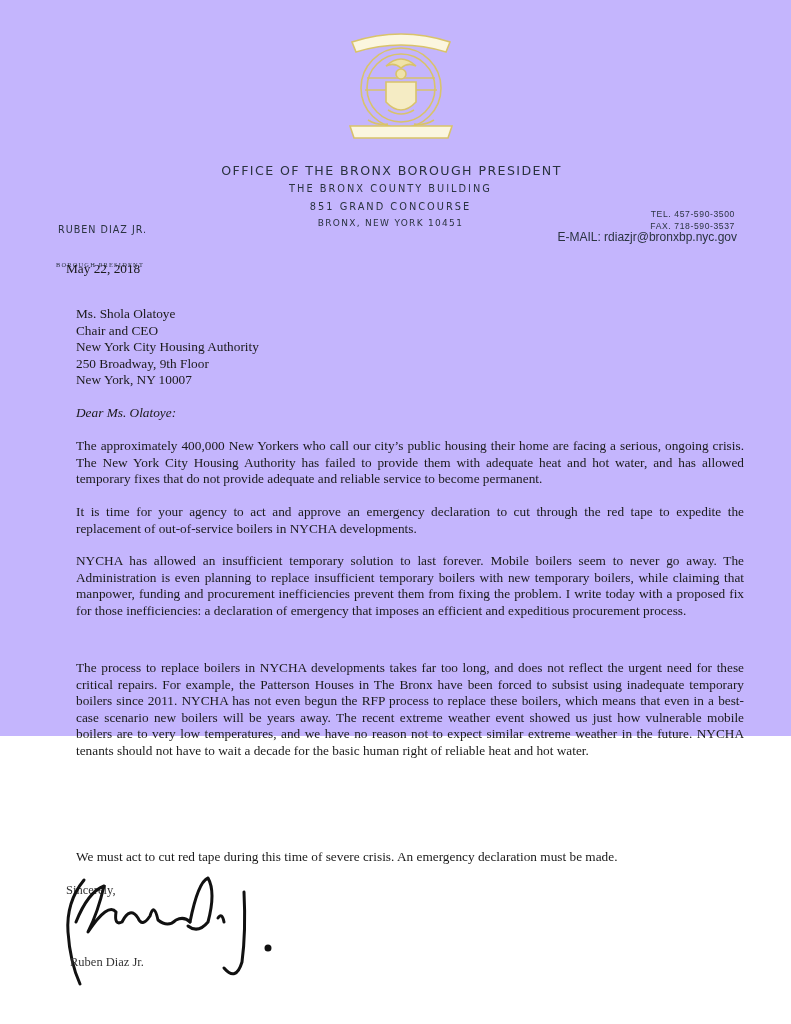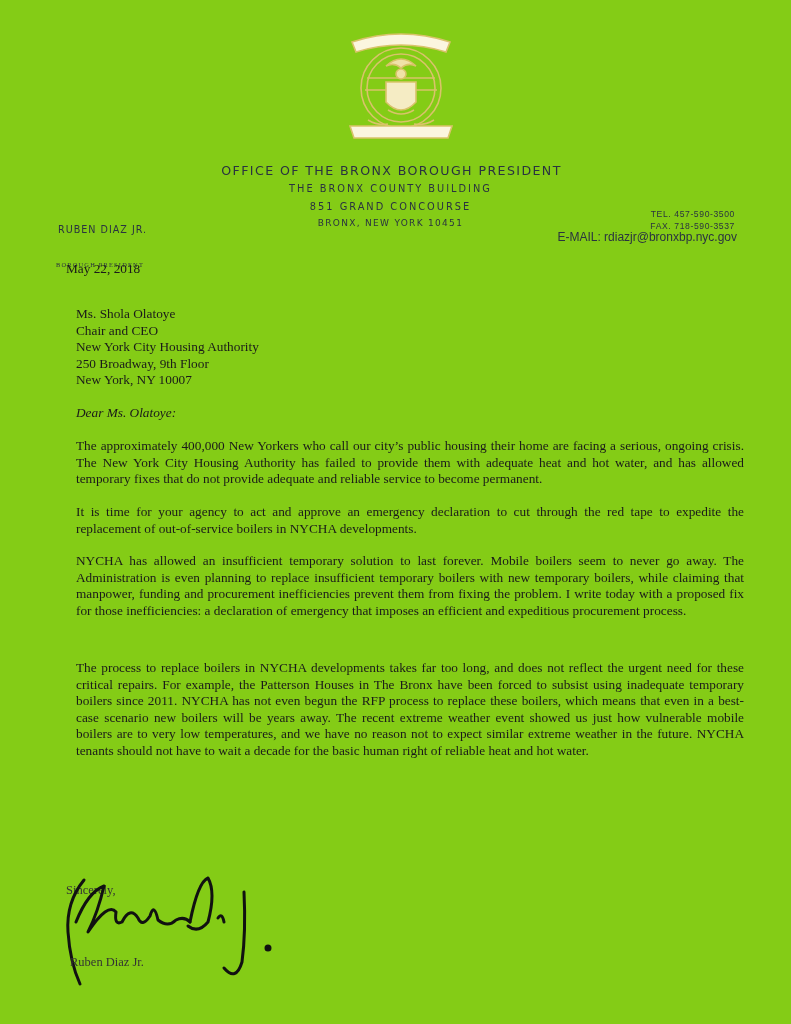--- a/index.html
+++ b/index.html
@@ -1,17 +1,17 @@
 <!DOCTYPE html>
 <html><head>
   <meta charset="utf-8">
   <style>
     html, body { margin: 0; padding: 0; background: #ffffff; }
     body { width: 791px; height: 1024px; position: relative; overflow: hidden; }
-    .page { position: absolute; left: 0; top: 0; width: 791px; height: 1024px; background: #84cc16; }
+    .page { position: absolute; left: 0; top: 0; width: 791px; height: 736px; background: #c4b5fd; }
 
     .seal { position: absolute; left: 338px; top: 22px; width: 126px; height: 122px; }
 
     .hdr { position: absolute; left: 0; width: 791px; text-align: center; color: #2a3340;
            font-family: "DejaVu Sans", sans-serif; letter-spacing: 1.2px; }
     .hdr-office { top: 163px; font-size: 12.6px; left: -4px; letter-spacing: 1.4px; }
     .hdr-l2 { top: 183px; font-size: 9.8px; left: -5px; letter-spacing: 2px; }
     .hdr-l3 { top: 201px; font-size: 9.8px; left: -5px; letter-spacing: 2px; }
     .hdr-l4 { top: 218px; font-size: 9px; left: -5px; letter-spacing: 1.3px; }
 
@@ -86,20 +86,21 @@
     <div>250 Broadway, 9th Floor</div>
     <div>New York, NY 10007</div>
   </div>
 
   <div class="body salutation">Dear Ms. Olatoye:</div>
 
   <div class="body para p1">The approximately 400,000 New Yorkers who call our city’s public housing their home are facing a serious, ongoing crisis. The New York City Housing Authority has failed to provide them with adequate heat and hot water, and has allowed temporary fixes that do not provide adequate and reliable service to become permanent.</div>
   <div class="body para p2">It is time for your agency to act and approve an emergency declaration to cut through the red tape to expedite the replacement of out-of-service boilers in NYCHA developments.</div>
   <div class="body para p3">NYCHA has allowed an insufficient temporary solution to last forever. Mobile boilers seem to never go away. The Administration is even planning to replace insufficient temporary boilers with new temporary boilers, while claiming that manpower, funding and procurement inefficiencies prevent them from fixing the problem. I write today with a proposed fix for those inefficiencies: a declaration of emergency that imposes an efficient and expeditious procurement process.</div>
   <div class="body para p4">The process to replace boilers in NYCHA developments takes far too long, and does not reflect the urgent need for these critical repairs. For example, the Patterson Houses in The Bronx have been forced to subsist using inadequate temporary boilers since 2011. NYCHA has not even begun the RFP process to replace these boilers, which means that even in a best-case scenario new boilers will be years away. The recent extreme weather event showed us just how vulnerable mobile boilers are to very low temperatures, and we have no reason not to expect similar extreme weather in the future. NYCHA tenants should not have to wait a decade for the basic human right of reliable heat and hot water.</div>
+  <div class="body para p6">We must act to cut red tape during this time of severe crisis. An emergency declaration must be made.</div>
 
   <div class="closing">Sincerely,</div>
 
   <svg class="signature" viewBox="0 0 230 130">
     <g fill="none" stroke="#111" stroke-width="3" stroke-linecap="round" stroke-linejoin="round">
       <path d="M26 18 Q8 40 10 70 Q12 100 22 122"></path>
       <path d="M18 60 Q30 30 46 24 Q40 50 30 70 Q50 40 58 50 Q56 64 64 60 Q72 44 80 56 Q84 66 92 54 Q96 40 100 58 Q110 66 118 58 Q126 54 132 60"></path>
       <path d="M132 60 Q140 20 150 16 Q158 30 150 60 Q140 72 130 64"></path>
       <path d="M160 56 Q164 50 166 60"></path>
       <path d="M186 30 Q188 70 184 100 Q178 120 166 106"></path>

